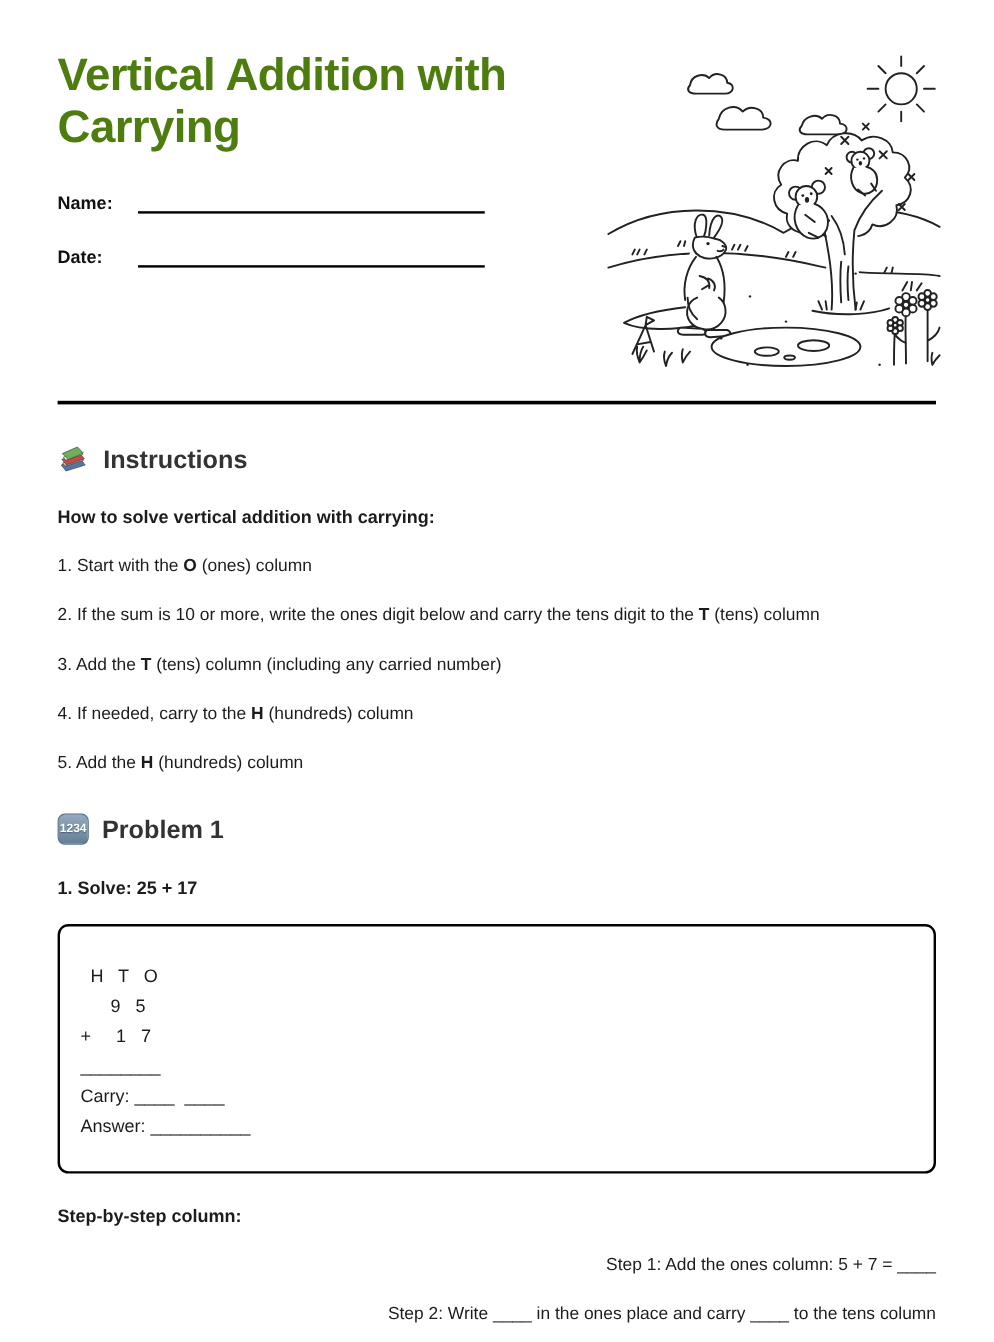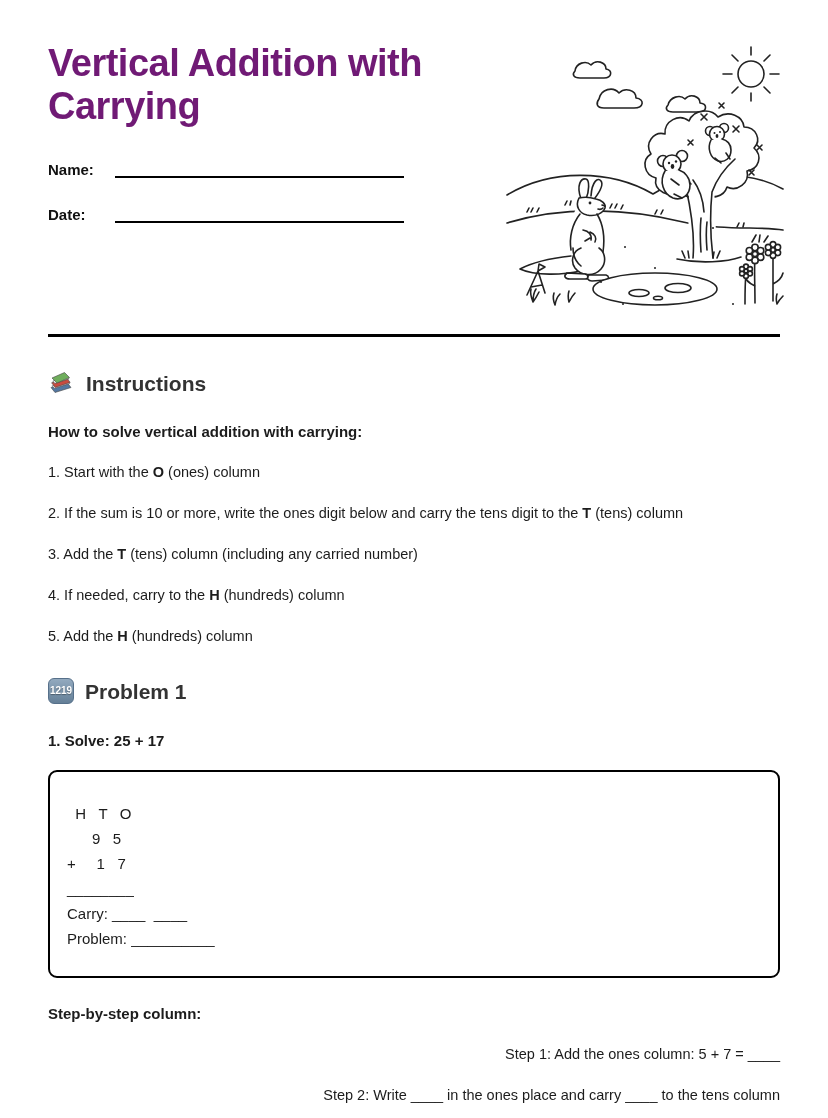--- a/index.html
+++ b/index.html
@@ -12,21 +12,21 @@
     position:relative;
     overflow:hidden;
   }
   .content { margin:0 48px; width:732px; position:relative; }
 
   
   h1.title {
     margin:0; padding-top:42px;
     width:480px;
     font-size:38px; line-height:1.13; font-weight:700;
-    color:#701a75; letter-spacing:-0.5px;
+    color:#4d7c0f; letter-spacing:-0.5px;
   }
   .field-row {
     display:flex; align-items:flex-end;
     width:356px; height:23px;
   }
   .field-row.name { margin-top:27px; }
   .field-row.date { margin-top:22px; }
   .field-label { font-weight:700; font-size:15px; color:#111; width:67px; flex:0 0 67px; }
   .write-line { flex:1; border-bottom:2px solid #000; height:100%; }
 
@@ -223,33 +223,33 @@
 
   <p class="ins-item"><span>1. Start with the </span><b>O</b><span> (ones) column</span></p>
   <p class="ins-item"><span>2. If the sum is 10 or more, write the ones digit below and carry the tens digit to the </span><b>T</b><span> (tens) column</span></p>
   <p class="ins-item"><span>3. Add the </span><b>T</b><span> (tens) column (including any carried number)</span></p>
   <p class="ins-item"><span>4. If needed, carry to the </span><b>H</b><span> (hundreds) column</span></p>
   <p class="ins-item"><span>5. Add the </span><b>H</b><span> (hundreds) column</span></p>
 
   <h2 class="sec">
     <span class="numicon">
       <span>12</span>
-      <span>19</span>
+      <span>34</span>
     </span>
     <span>Problem 1</span>
   </h2>
 
   <p class="solve">1. Solve: 25 + 17</p>
 
   <div class="problem-box">
     <div class="ws-line">  H   T   O</div>
     <div class="ws-line">      9   5</div>
     <div class="ws-line">+     1   7</div>
     <div class="ws-line">________</div>
     <div class="ws-line">Carry: ____  ____</div>
-    <div class="ws-line">Problem: __________</div>
+    <div class="ws-line">Answer: __________</div>
   </div>
 
   <p class="working-head">Step-by-step column:</p>
   <p class="step-line">Step 1: Add the ones column: 5 + 7 = ____</p>
   <p class="step-line">Step 2: Write ____ in the ones place and carry ____ to the tens column</p>
 
 </div>
 
 </body></html>

